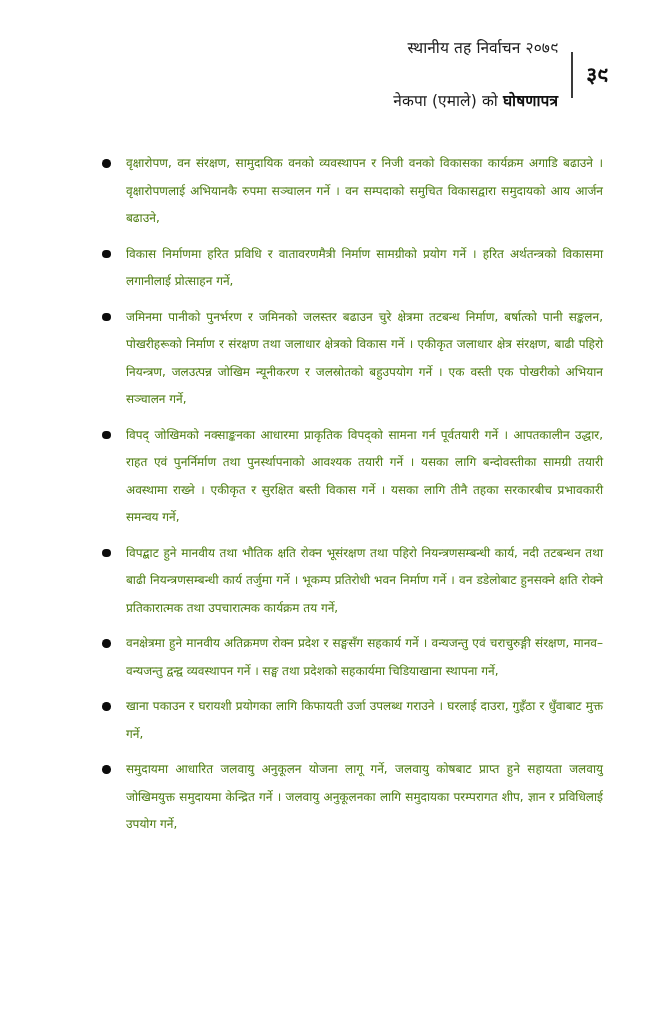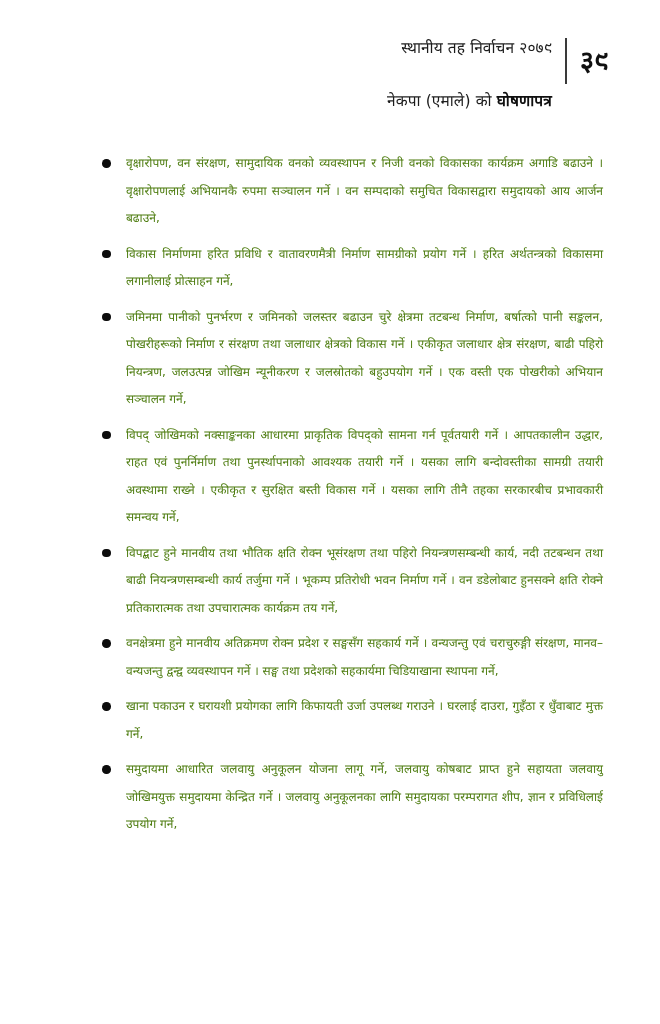--- a/index.html
+++ b/index.html
@@ -14,41 +14,41 @@
   .page {
     width: 660px;
     height: 1024px;
     background: #ffffff;
     position: relative;
   }
   
   .header {
     display: flex;
     justify-content: flex-end;
-    align-items: flex-start;
+    align-items: center;
     padding-top: 38px;
     padding-right: 52px;
     gap: 13px;
   }
   .header-text {
     text-align: right;
     font-size: 15.5px;
     line-height: 21px;
     color: #1c1c1c;
     letter-spacing: 0.1px;
   }
   .header-line2 { white-space: nowrap; margin-top: 32px; }
   .manifesto-bold { font-weight: bold; color: #101010; }
   .header-divider {
     width: 2px;
     height: 46px;
     background: #3a3a3a;
   }
   .page-number {
-    font-size: 27px;
+    font-size: 21px;
     font-weight: bold;
     color: #101010;
     line-height: 46px;
   }
   
   .bullets {
     list-style: none;
     margin: 38px 57px 0 100px; 
     padding: 0;
   }

